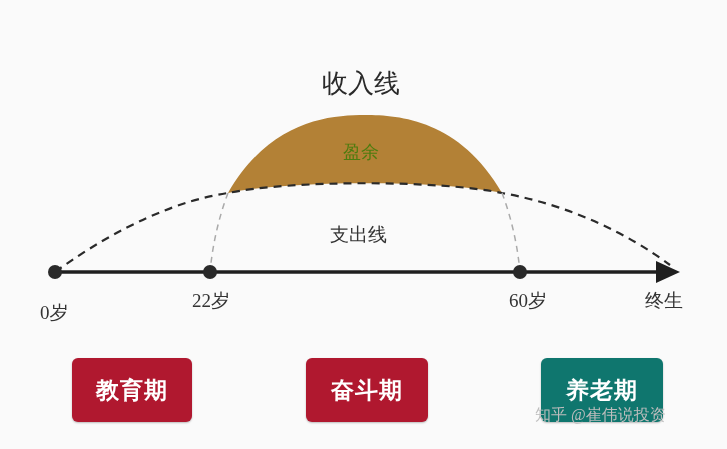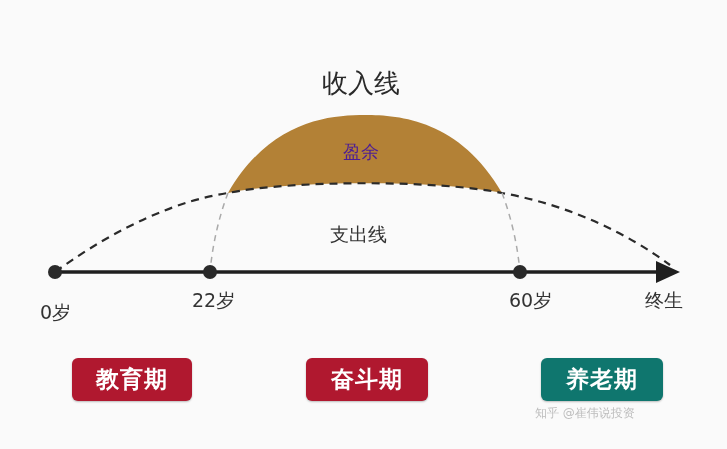--- a/index.html
+++ b/index.html
@@ -1,28 +1,28 @@
 <!DOCTYPE html>
 <html><head>
 <meta charset="utf-8">
 <style>
   html, body { margin:0; padding:0; }
   body { width:727px; height:449px; background:#fafafa; position:relative; overflow:hidden;
          font-family:"DejaVu Sans", sans-serif; }
   svg.diagram { position:absolute; left:0; top:0; }
-  .lbl { position:absolute; color:#333; white-space:nowrap; }
+  .lbl { position:absolute; color:#333; white-space:nowrap;font-family:Liberation Serif, serif; }
   .title { font-size:26px; left:322px; top:66px; color:#2a2a2a; }
-  .surplus { font-size:18px; left:343px; top:140px; color:#4c1d95; }
+  .surplus { font-size:18px; left:343px; top:140px; color:#4d7c0f; }
   .expense { font-size:19px; left:330px; top:222px; color:#333; }
   .tick { font-size:19px; top:288px; color:#333; }
-  .phase { position:absolute; top:358px; height:43px; border-radius:6px;
+  .phase { position:absolute; top:358px; height:64px; border-radius:6px;
            display:flex; align-items:center; justify-content:center;
            color:#fff; font-size:23px; font-weight:bold; letter-spacing:1px;
            box-shadow:0 1px 2px rgba(0,0,0,0.25); }
-  .watermark { font-size:12px; left:535px; top:405px; color:#bdbdbd; }
+  .watermark { font-size:16px; left:535px; top:405px; color:#bdbdbd; }
 </style>
 </head>
 <body>
 
 <svg class="diagram" width="727" height="449" viewBox="0 0 727 449">
 
   <path d="M228,193 C270,120 330,115 365,115 C400,115 460,120 502,193 C440,180 290,180 228,193 Z" fill="#b38136"></path>
 
   <path d="M55,272 C120,225 180,200 228,193 C290,180 440,180 502,193 C570,205 630,235 670,265" fill="none" stroke="#2a2a2a" stroke-width="2.2" stroke-dasharray="8,6"></path>
 

